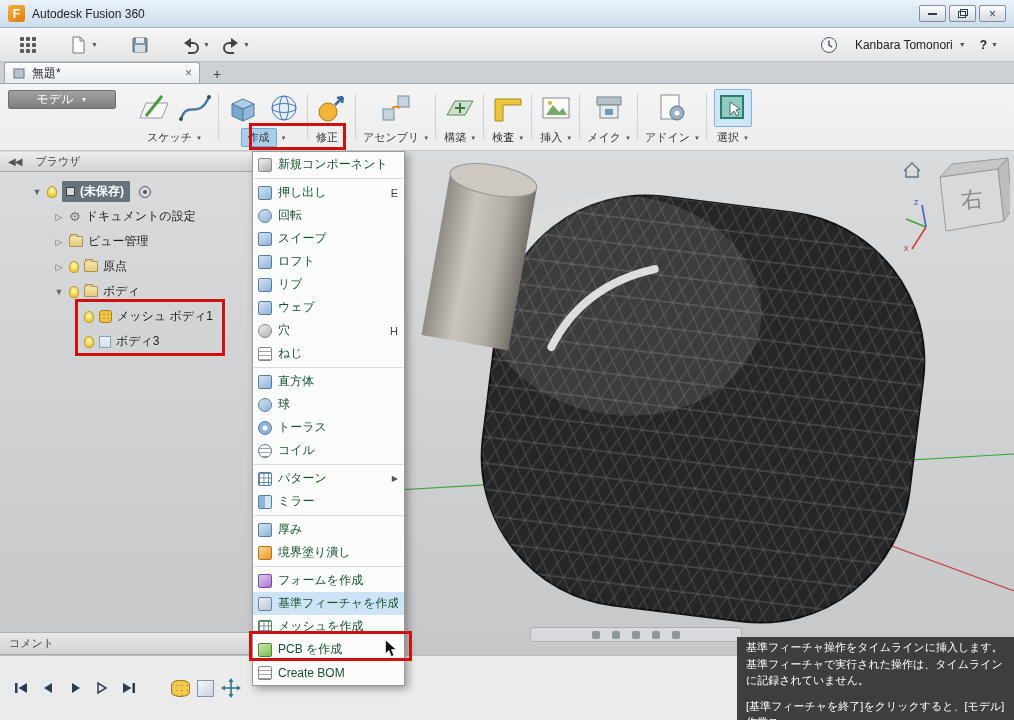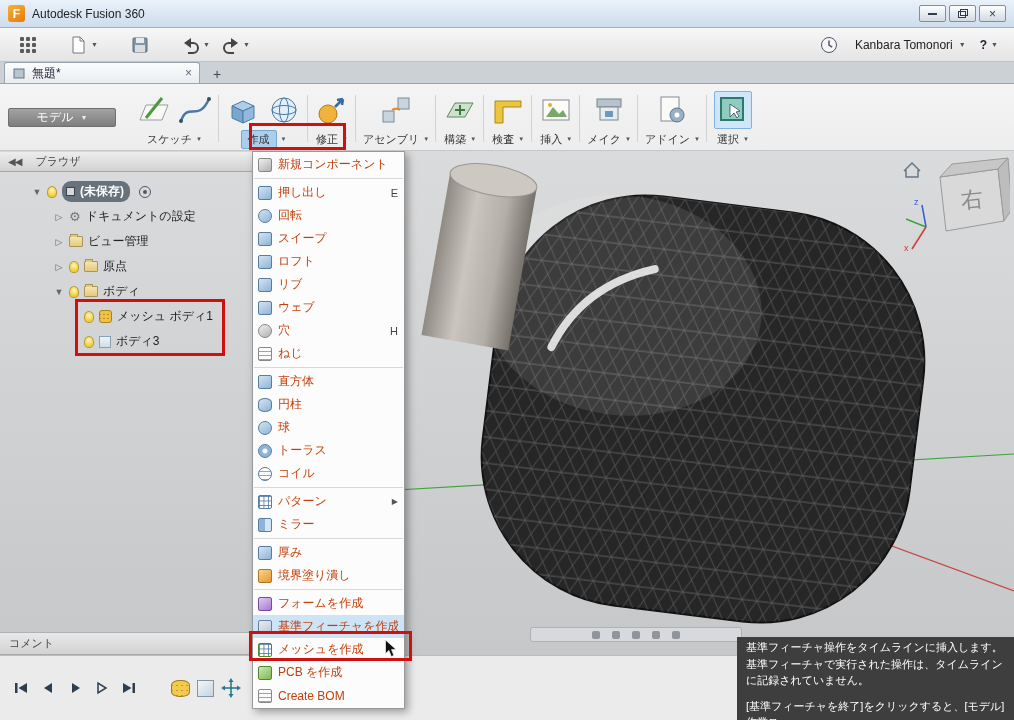--- a/index.html
+++ b/index.html
@@ -36,21 +36,21 @@
   
   .tabbar{height:22px;background:#ccd1d6;border-bottom:1px solid #9aa5ae;display:flex;align-items:flex-end;padding-left:4px}
   .tab{height:21px;width:196px;background:linear-gradient(#fbfcfd,#e9edf0);border:1px solid #98a4ae;border-bottom:none;
        border-radius:3px 3px 0 0;display:flex;align-items:center;padding:0 7px;gap:6px}
   .tab-label{flex:1;color:#223}
   .tab-close{color:#667;font-size:12px;line-height:1}
   .newtab{width:22px;height:19px;display:flex;align-items:center;justify-content:center;color:#445;font-size:14px;margin-left:6px}
 
   
   .ribbon{height:67px;background:linear-gradient(#f4f4f4,#ededed);border-bottom:1px solid #c6c6c6;
-          display:flex;align-items:center;padding:2px 0 0 8px;position:relative}
+          display:flex;align-items:flex-start;padding:2px 0 0 8px;position:relative}
   .wsbtn{width:108px;margin:4px 14px 6px 0;background:linear-gradient(#a2a2a2,#7e7e7e);border:1px solid #6e6e6e;border-radius:2px;
          color:#fff;display:flex;align-items:center;justify-content:center;gap:7px;font-size:12px}
   .wsbtn .car{color:#eee}
   .rgroup{display:flex;flex-direction:column;align-items:center;padding:2px 7px 0;position:relative}
   .rgroup.divided::after{content:"";position:absolute;right:0;top:7px;bottom:7px;width:1px;background:#d2d2d2}
   .ricons{height:40px;display:flex;align-items:center;gap:7px}
   .ric{width:34px;height:34px}
   .rlabel{height:19px;display:flex;align-items:center;gap:4px;font-size:11px;color:#333;white-space:nowrap}
   .rlabel .car{font-size:6px}
   .hl-label{background:#a9cfec;border:1px solid #74a8d0;border-radius:2px;padding:1px 6px}
@@ -74,21 +74,21 @@
   .collapse{color:#555;font-size:10px;letter-spacing:-1px}
   .btree{padding:8px 0 0 6px;display:flex;flex-direction:column;gap:2px}
   .trow{height:23px;display:flex;align-items:center;gap:5px;font-size:12px;color:#222}
   .ind0{padding-left:26px}.ind1{padding-left:48px}.ind2{padding-left:78px}
   .tri{width:10px;font-size:9px;color:#666;text-align:center;flex:none}
   .bulb{width:10px;height:12px;flex:none;background:radial-gradient(circle at 50% 35%,#fff8b0,#f0c83a 75%);
         border:1px solid #b99a30;border-radius:50% 50% 42% 42%}
   .folder{width:14px;height:11px;flex:none;background:linear-gradient(#f4e6b2,#e3cb7e);border:1px solid #ab945a;border-radius:1px;position:relative}
   .folder::before{content:"";position:absolute;top:-3px;left:0;width:6px;height:2px;background:#e3cb7e;border:1px solid #ab945a;border-bottom:none}
   .gearico{font-size:13px;color:#777;line-height:1}
-  .rootsel{background:#66727c;color:#fff;font-weight:bold;padding:2px 6px 2px 4px;border-radius:9px;display:flex;align-items:center;gap:5px}
+  .rootsel{background:#66727c;color:#fff;font-weight:bold;padding:2px 6px 2px 4px;border-radius:1px;display:flex;align-items:center;gap:5px}
   .rootcube{width:9px;height:9px;background:#d8d8d8;border:1px solid #39434d}
   .target{width:12px;height:12px;border:1px solid #556;border-radius:50%;position:relative;margin-left:4px;flex:none}
   .target::after{content:"";position:absolute;left:3px;top:3px;width:4px;height:4px;border-radius:50%;background:#556}
   .meshbody-ic{width:13px;height:13px;flex:none;border:1px solid #a8831e;border-radius:3px;background-color:#f0c243;
         background-image:linear-gradient(45deg,rgba(150,110,20,.6) 1px,transparent 1px),linear-gradient(-45deg,rgba(150,110,20,.6) 1px,transparent 1px);
         background-size:4px 4px}
   .body-ic{width:12px;height:12px;flex:none;border:1px solid #8aa0b5;background:linear-gradient(#eef4f9,#cfdde8)}
 
   
   .comments{position:absolute;left:0;top:481px;width:263px;height:23px;background:linear-gradient(#e9e9e9,#d2d2d2);
@@ -102,21 +102,21 @@
         background-image:linear-gradient(45deg,rgba(150,110,20,.55) 1px,transparent 1px),linear-gradient(-45deg,rgba(150,110,20,.55) 1px,transparent 1px);
         background-size:5px 5px}
   .tlf-body{width:17px;height:17px;border:1px solid #8296a8;background:linear-gradient(145deg,#f3f6f9,#c8d4de)}
   .gear-btn{position:absolute;right:16px;top:524px;font-size:17px;color:#4a4a4a;z-index:12;line-height:1}
 
   
   .menu{position:absolute;left:252px;top:0;width:153px;background:#fcfcfc;border:1px solid #999;
         box-shadow:3px 3px 8px rgba(0,0,0,.35);padding:1px 0;z-index:40}
   .mitem{height:23px;display:flex;align-items:center;padding:0 6px 0 5px}
   .mitem.hl{background:#cde3f6}
-  .mlabel{flex:1;font-size:12px;color:#c2410c;white-space:nowrap;overflow:hidden}
+  .mlabel{flex:1;font-size:12px;color:#14532d;white-space:nowrap;overflow:hidden}
   .mshort{font-size:11px;color:#444;margin-left:6px}
   .msub{font-size:8px;color:#555;margin-left:4px}
   .msep{height:1px;background:#d8d8d8;margin:2px 1px}
   .mi{width:14px;height:14px;margin-right:6px;flex:none;border:1px solid #567ea4;border-radius:2px;
       background:linear-gradient(145deg,#d3e4f2,#8fb4d6)}
   .mi-gray{border-color:#888;background:linear-gradient(145deg,#f0f0f0,#b0b0b0)}
   .mi-orange{border-color:#b07420;background:linear-gradient(145deg,#f8d68e,#e8962e)}
   .mi-purple{border-color:#7a4aa2;background:linear-gradient(145deg,#e0caf0,#a878d0)}
   .mi-green{border-color:#4c8a2e;background:linear-gradient(145deg,#cce8b4,#7cba50)}
   .mi-round{border-radius:50%}
@@ -581,24 +581,20 @@
     <div class="mitem">
       <span class="mi mi-gray mi-lines"></span>
       <span class="mlabel">ねじ</span>
     </div>
     <div class="msep"></div>
     <div class="mitem">
       <span class="mi"></span>
       <span class="mlabel">直方体</span>
     </div>
     <div class="mitem">
-      <span class="mi mi-cyl"></span>
-      <span class="mlabel">円柱</span>
-    </div>
-    <div class="mitem">
       <span class="mi mi-round"></span>
       <span class="mlabel">球</span>
     </div>
     <div class="mitem">
       <span class="mi mi-donut"></span>
       <span class="mlabel">トーラス</span>
     </div>
     <div class="mitem">
       <span class="mi mi-round mi-lines"></span>
       <span class="mlabel">コイル</span>

